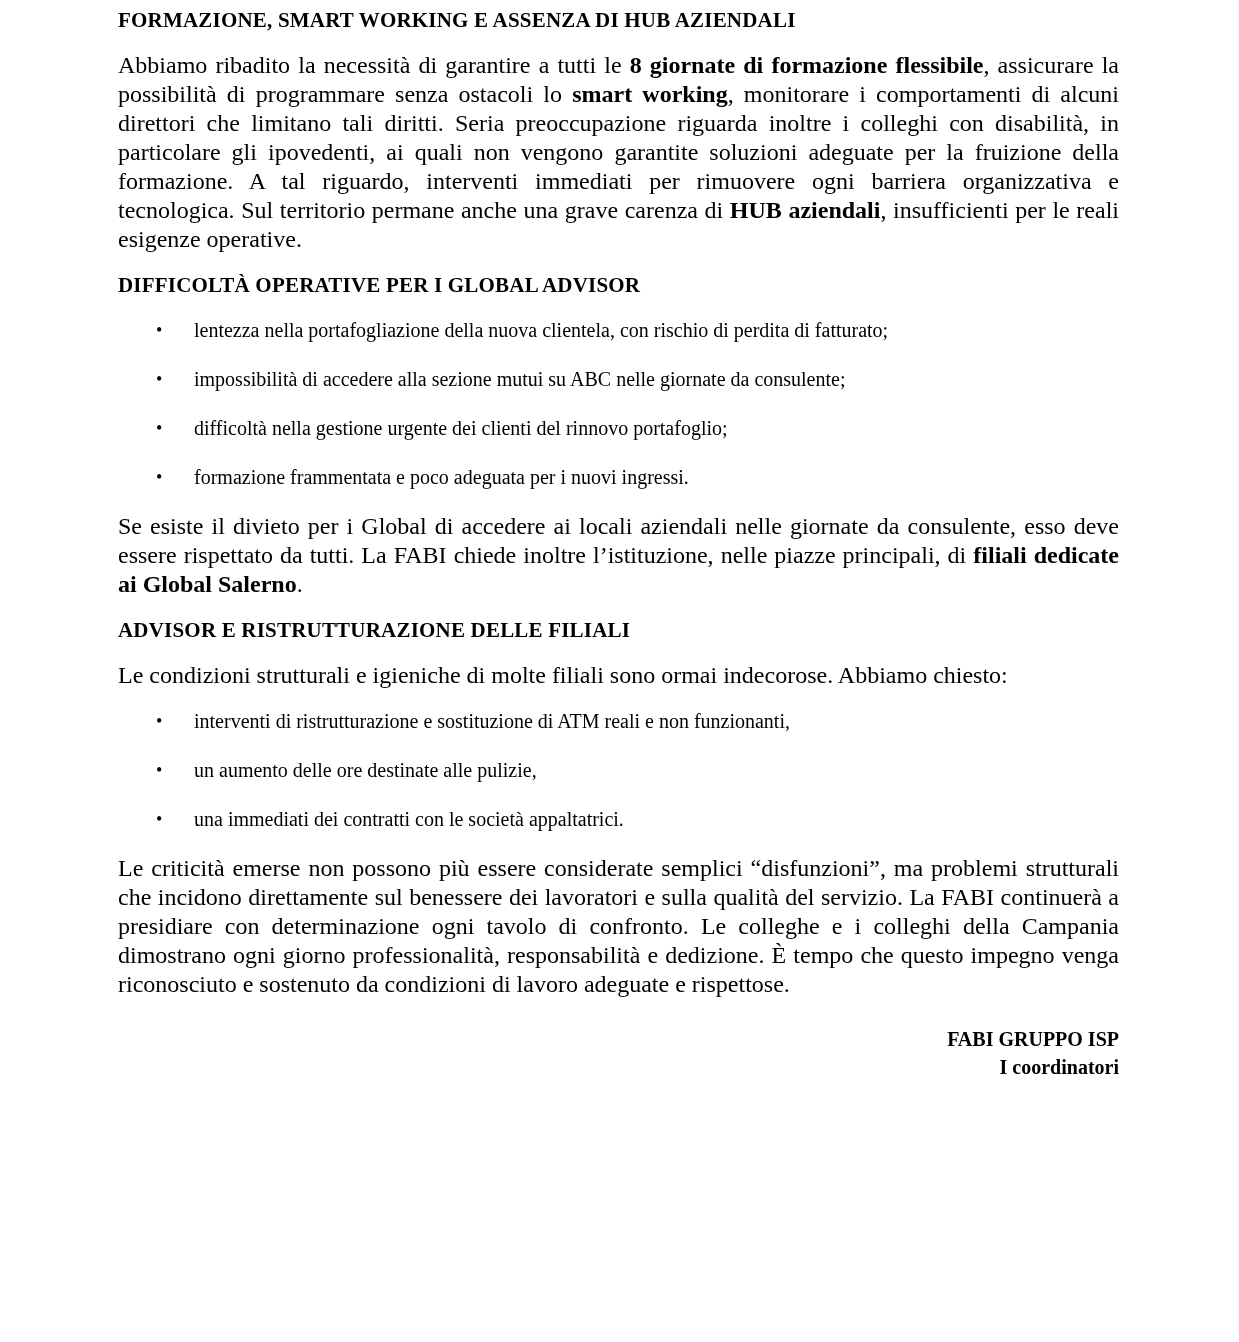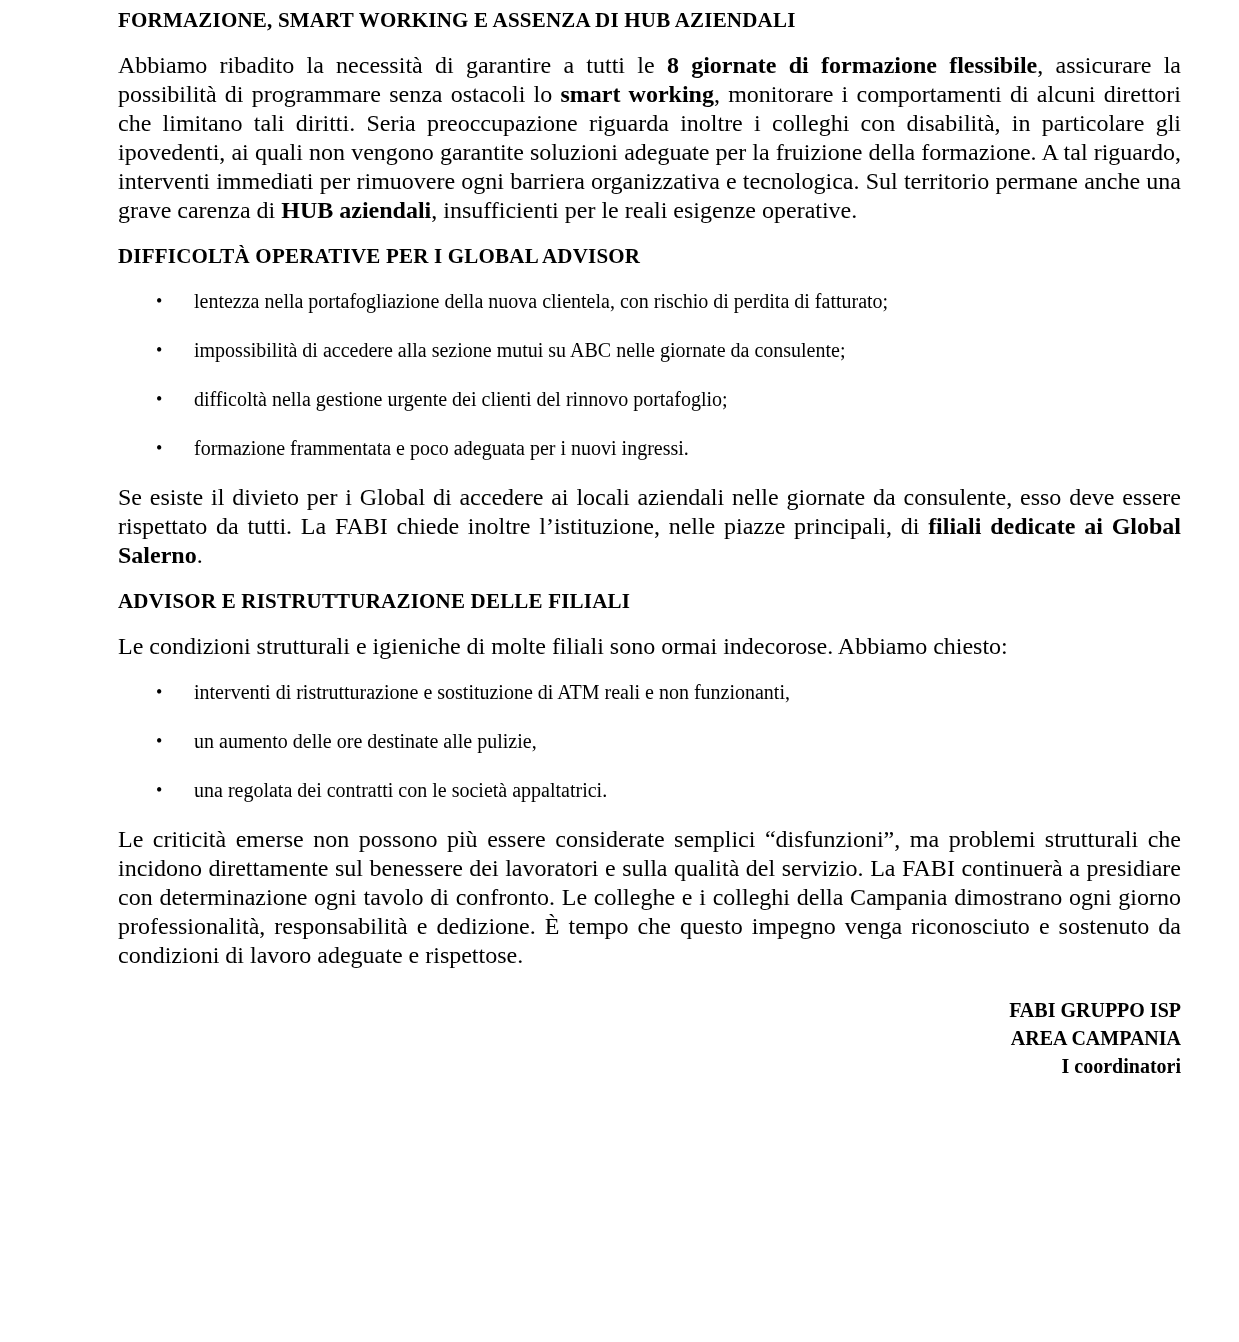--- a/index.html
+++ b/index.html
@@ -6,21 +6,21 @@
   html, body { background: #ffffff; }
   body {
     width: 1239px;
     font-family: "Liberation Serif", "DejaVu Serif", serif;
     color: #000000;
   }
   .page {
     width: 1239px;
     height: 1342px;
     background: #ffffff;
-    padding: 6px 58px 0 118px;
+    padding: 6px 120px 0 118px;
     overflow: hidden;
     font-family: Liberation Serif, serif;
   }
   .heading {
     font-size: 21px;
     font-weight: bold;
     letter-spacing: 0.2px;
     line-height: 29px;
     margin: 0 0 16px 0;
   }
@@ -98,26 +98,25 @@
     <div class="li">
       <span class="marker">•</span>
       <span class="li-text">interventi di ristrutturazione e sostituzione di ATM reali e non funzionanti,</span>
     </div>
     <div class="li">
       <span class="marker">•</span>
       <span class="li-text">un aumento delle ore destinate alle pulizie,</span>
     </div>
     <div class="li">
       <span class="marker">•</span>
-      <span class="li-text">una regolata dei contratti con le società appaltatrici.</span>
+      <span class="li-text">una immediati dei contratti con le società appaltatrici.</span>
     </div>
   </div>
 
   <p class="para">Le criticità emerse non possono più essere considerate semplici “disfunzioni”, ma problemi strutturali che incidono direttamente sul benessere dei lavoratori e sulla qualità del servizio. La FABI continuerà a presidiare con determinazione ogni tavolo di confronto. Le colleghe e i colleghi della Campania dimostrano ogni giorno professionalità, responsabilità e dedizione. È tempo che questo impegno venga riconosciuto e sostenuto da condizioni di lavoro adeguate e rispettose.</p>
 
 
   <div class="signature">
     <div>FABI GRUPPO ISP</div>
-    <div>AREA CAMPANIA</div>
     <div>I coordinatori</div>
   </div>
 
 </div>
 
 </body></html>

